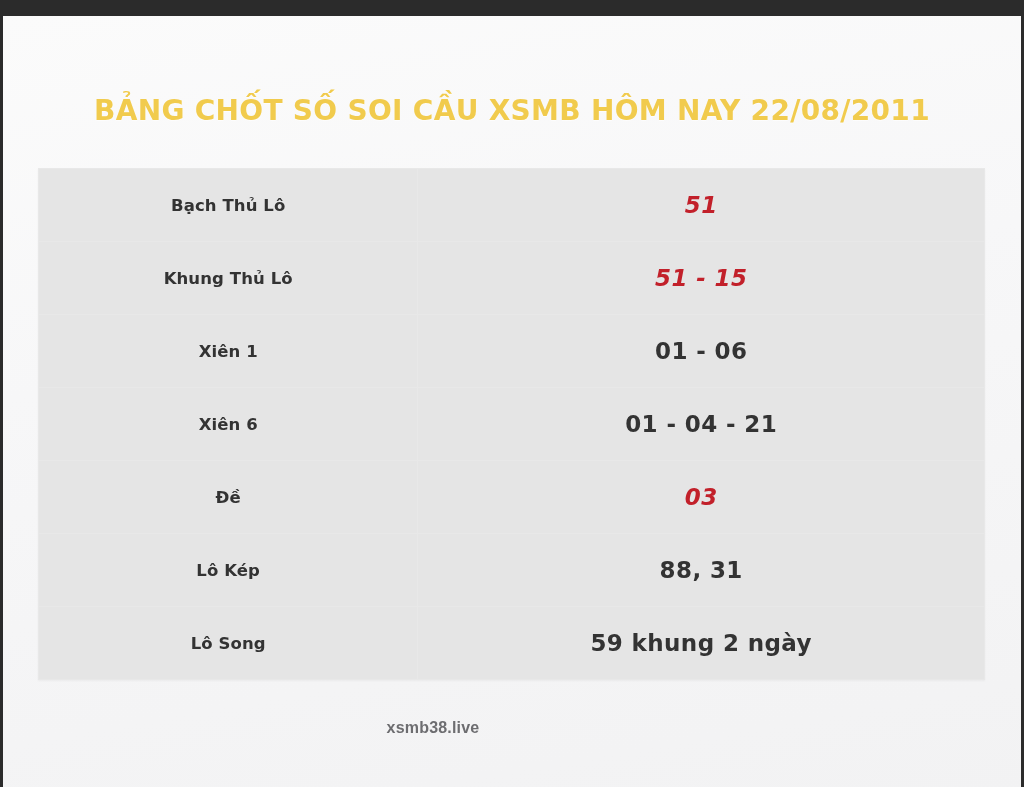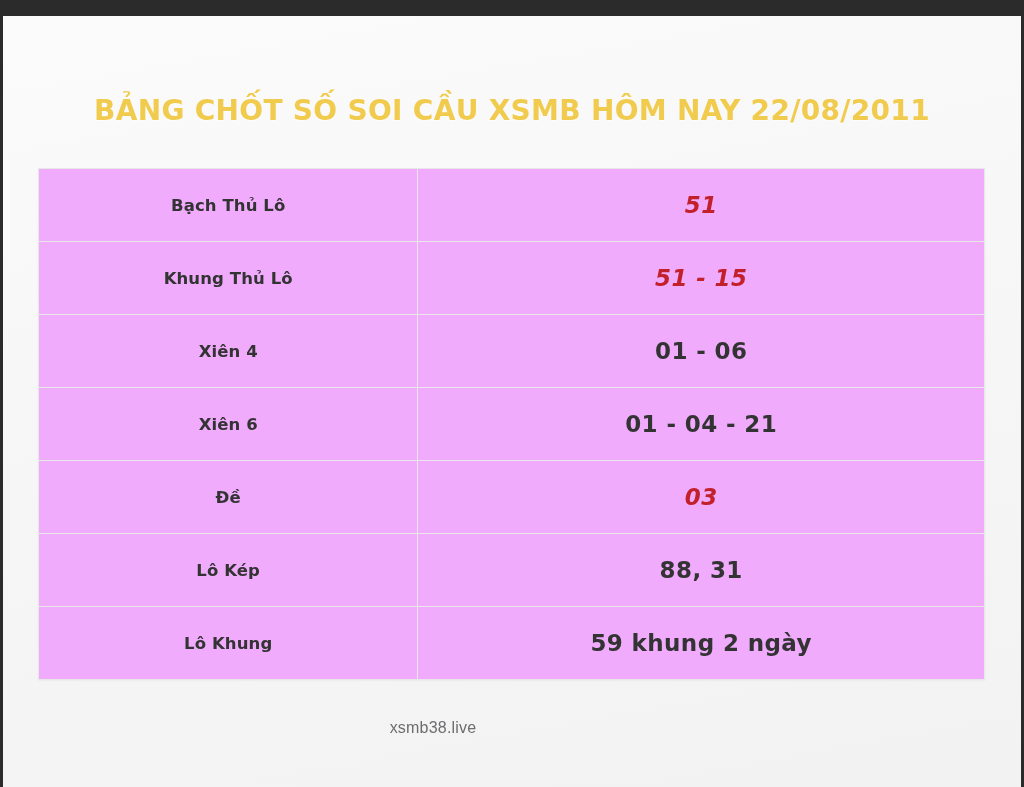--- a/index.html
+++ b/index.html
@@ -45,21 +45,21 @@
   #table {
     position: absolute;
     left: 35px;
     top: 152px;
     width: 947px;
     border-collapse: collapse;
     background: #ffffff;
     box-shadow: 0 1px 2px rgba(0,0,0,0.045);
   }
   #table tr {
-    background: #f0abfc;
+    background: #e5e5e5;
     padding-left: 26px;
   }
   #table td {
     height: 73px;
     border: 1px solid #e8e8e8;
     text-align: center;
     vertical-align: middle;
     font-family: "DejaVu Sans", sans-serif;
     font-weight: bold;
     padding: 0 6px;
@@ -84,21 +84,21 @@
 
   
   #footer {
     position: absolute;
     left: 0;
     top: 703px;
     width: 860px;
     text-align: center;
     font-family: "Liberation Sans", sans-serif;
     font-size: 16px;
-    font-weight: normal;
+    font-weight: bold;
     color: #6d6d70;
     letter-spacing: 0.2px;
   }
 </style>
 </head>
 <body>
 
 <div id="page">
 
   <div id="title">BẢNG CHỐT SỐ SOI CẦU XSMB HÔM NAY 22/08/2011</div>
@@ -107,37 +107,37 @@
     <tbody>
       <tr>
         <td class="label-cell">Bạch Thủ Lô</td>
         <td class="value-cell accent">51</td>
       </tr>
       <tr>
         <td class="label-cell">Khung Thủ Lô</td>
         <td class="value-cell accent">51 - 15</td>
       </tr>
       <tr>
-        <td class="label-cell">Xiên 4</td>
+        <td class="label-cell">Xiên 1</td>
         <td class="value-cell">01 - 06</td>
       </tr>
       <tr>
         <td class="label-cell">Xiên 6</td>
         <td class="value-cell">01 - 04 - 21</td>
       </tr>
       <tr>
         <td class="label-cell">Đề</td>
         <td class="value-cell accent">03</td>
       </tr>
       <tr>
         <td class="label-cell">Lô Kép</td>
         <td class="value-cell">88, 31</td>
       </tr>
       <tr>
-        <td class="label-cell">Lô Khung</td>
+        <td class="label-cell">Lô Song</td>
         <td class="value-cell">59 khung 2 ngày</td>
       </tr>
     </tbody>
   </table>
 
   <div id="footer">xsmb38.live</div>
 
 </div>
 
 </body></html>

